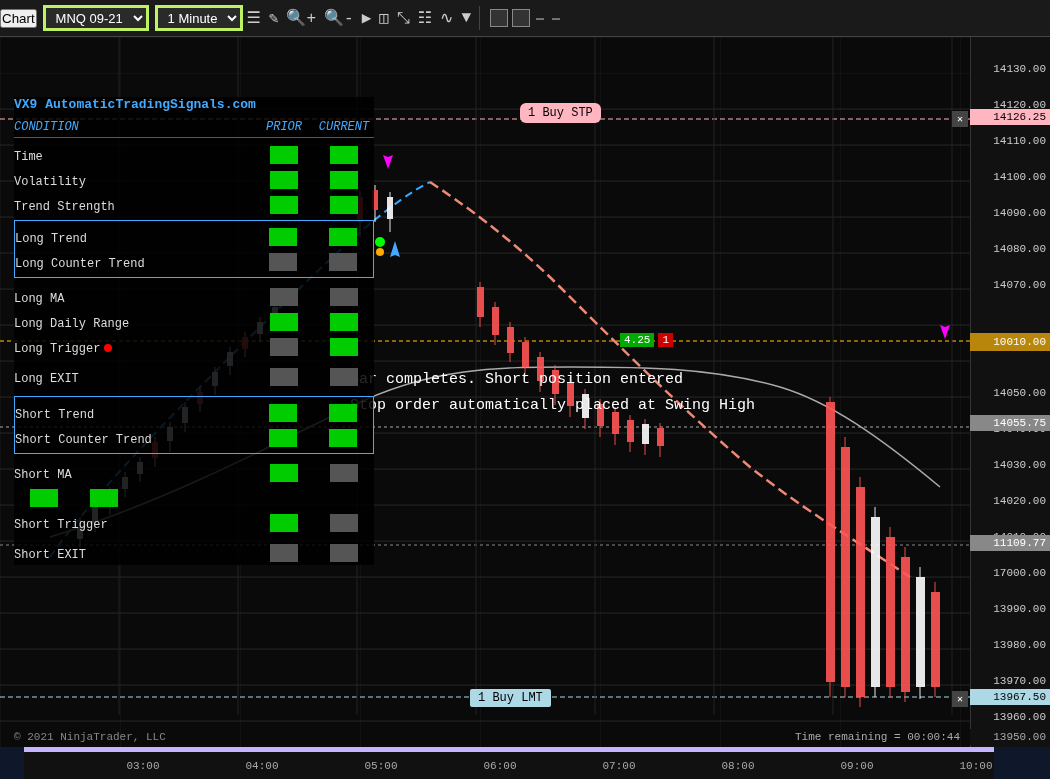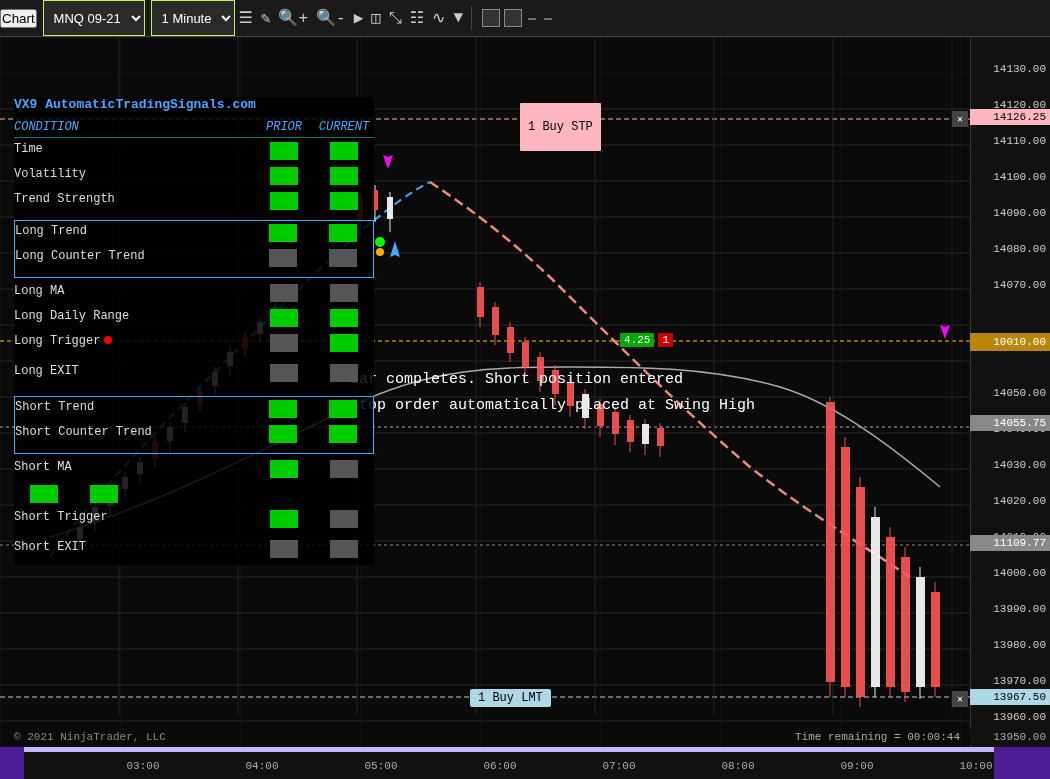--- a/index.html
+++ b/index.html
@@ -16,22 +16,22 @@
     #toolbar {
       display: flex;
       align-items: center;
       height: 37px;
       background: #1a1a1a;
       border-bottom: 1px solid #444;
     }
     .toolbar-select {
       background: #2a2a2a;
       color: #fff;
-      border: 1px solid #bef264;
-      height: 36px;
+      border: 3px solid #bef264;
+      height: 26px;
       font-size: 13px;
       padding: 0 6px;
       margin-left: 6px;
       cursor: pointer;
     }
     .toolbar-icon {
       color: #ccc;
       font-size: 16px;
       margin: 0 4px;
       cursor: pointer;
@@ -55,21 +55,21 @@
     .toolbar-squares {
       display: flex;
       margin-left: 4px;
     }
 
     
     #main {
       position: relative;
       width: 1050px;
       height: 742px; 
-      background: #4c1d95;
+      background: #0f172a;
     }
 
     
     #price-axis {
       position: absolute;
       right: 0;
       top: 0;
       width: 80px;
       height: 710px;
       background: #111;
@@ -138,21 +138,21 @@
     }
     .cond-header-row .col-prior,
     .cond-header-row .col-current {
       color: #4af;
       font-size: 12px;
       width: 60px;
       text-align: center;
     }
     .cond-row {
       display: flex;
-      align-items: flex-start;
+      align-items: flex-end;
       margin-bottom: 3px;
       min-height: 22px;
     }
     .cond-row .col-cond {
       flex: 1;
       color: #ddd;
       font-size: 12px;
     }
     .cond-row .col-prior,
     .cond-row .col-current {
@@ -202,22 +202,22 @@
     }
 
     
     #buy-stp {
       position: absolute;
       top: 66px;
       left: 520px;
       background: #ffb6c1;
       color: #000;
       font-size: 12px;
-      padding: 17px 8px;
-      border-radius: 1px;
+      padding: 3px 8px;
+      border-radius: 6px;
       font-family: 'Courier New', monospace;
     }
     
     #buy-lmt {
       position: absolute;
       bottom: 72px;
       left: 470px;
       background: #add8e6;
       color: #000;
       font-size: 12px;
@@ -495,21 +495,21 @@
     <span class="price-label" style="top:170px">14090.00</span>
     <span class="price-label" style="top:206px">14080.00</span>
     <span class="price-label" style="top:242px">14070.00</span>
 
     <div class="price-box price-box-gold" style="top:296px; right:0;">10010.00</div>
     <span class="price-label" style="top:350px">14050.00</span>
     <span class="price-label" style="top:386px">14040.00</span>
     <span class="price-label" style="top:422px">14030.00</span>
     <span class="price-label" style="top:458px">14020.00</span>
     <span class="price-label" style="top:494px">14010.00</span>
-    <span class="price-label" style="top:530px">14000.00</span>
+    <span class="price-label" style="top:530px">17000.00</span>
     <span class="price-label" style="top:566px">13990.00</span>
     <span class="price-label" style="top:602px">13980.00</span>
     <span class="price-label" style="top:638px">13970.00</span>
     <span class="price-label" style="top:674px">13960.00</span>
 
     <div style="position:absolute; top:72px; right:0; background:#ffb6c1; color:#000; font-size:11px; width:80px; height:16px; display:flex; align-items:center; justify-content:flex-end; padding-right:4px; font-family:'Courier New',monospace;">14126.25</div>
 
     <div style="position:absolute; top:378px; right:0; background:#888; color:#fff; font-size:11px; width:80px; height:16px; display:flex; align-items:center; justify-content:flex-end; padding-right:4px; font-family:'Courier New',monospace;">14055.75</div>
 
     <div style="position:absolute; top:498px; right:0; background:#888; color:#fff; font-size:11px; width:80px; height:16px; display:flex; align-items:center; justify-content:flex-end; padding-right:4px; font-family:'Courier New',monospace;">11109.77</div>

